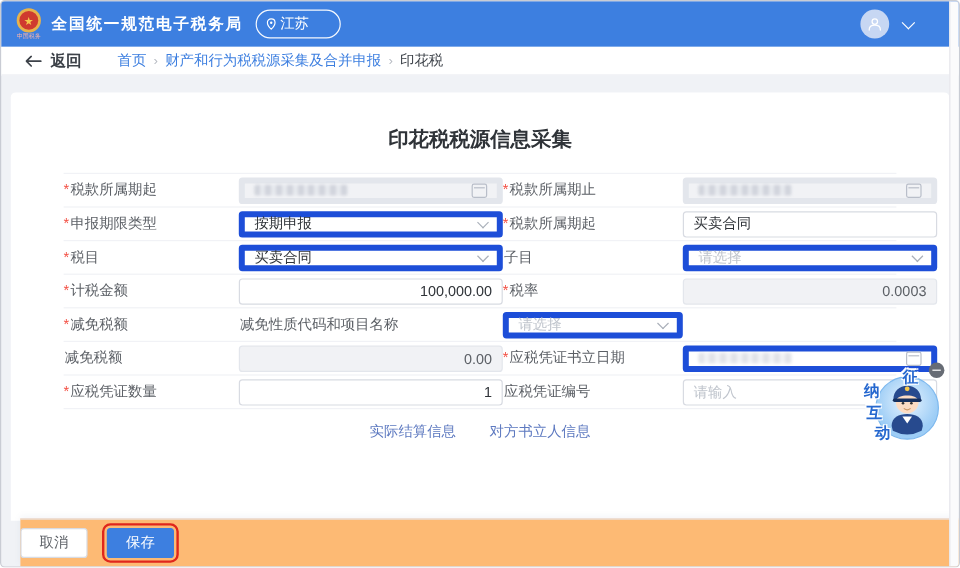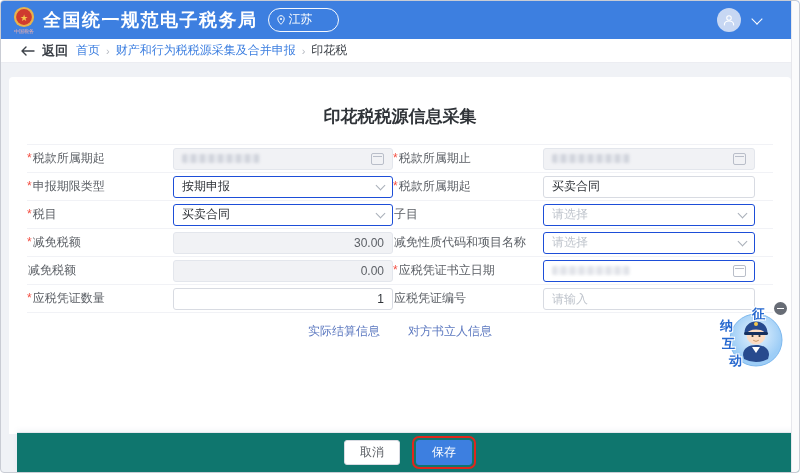--- a/index.html
+++ b/index.html
@@ -4,75 +4,75 @@
 <style>
   html,body { margin:0; padding:0; background:#fff; }
   body { width:800px; height:473px; font-family:"Liberation Sans","DejaVu Sans",sans-serif; }
   .window { position:relative; width:798px; height:471px; border:1px solid #c9ccd4; border-radius:4px;
             overflow:hidden; background:#f0f2f6; }
 
   
   .topbar { height:38px; background:#3d7fe0; display:flex; align-items:center; padding:0 12px; }
   .logo-wrap { display:flex; flex-direction:column; align-items:center; margin-right:8px; line-height:1; }
   .logo-caption { font-size:5px; color:#f6b3aa; margin-top:1px; letter-spacing:0; white-space:nowrap; }
-  .app-title { color:#fff; font-size:18px; font-weight:bold; letter-spacing:1.5px; }
+  .app-title { color:#fff; font-size:13px; font-weight:bold; letter-spacing:1.5px; }
   .region-badge { margin-left:10px; display:flex; align-items:center; gap:4px;
                   border:1px solid rgba(255,255,255,.95); border-radius:999px;
                   padding:2px 25px 3px 8px; color:#fff; font-size:12px; cursor:pointer; }
   .topbar-right { margin-left:auto; display:flex; align-items:center; gap:12px; padding-right:26px; }
   .avatar { width:24px; height:24px; border-radius:50%; background:#c7d7f3;
             display:flex; align-items:center; justify-content:center; }
   .chev-w { width:7px; height:7px; border-right:1.5px solid #fff; border-bottom:1.5px solid #fff;
             transform:rotate(45deg); margin-top:-3px; }
 
   
   .subnav { height:23px; background:#fff; display:flex; align-items:center; padding:0 20px;
             border-bottom:1px solid #ecedf2; }
   .back-btn { display:flex; align-items:center; gap:7px; color:#3d4249; font-size:13px; font-weight:bold; cursor:pointer; }
-  .breadcrumb { margin-left:8px; display:flex; align-items:center; gap:6px; font-size:12px; color:#9aa0ab; }
+  .breadcrumb { margin-left:30px; display:flex; align-items:center; gap:6px; font-size:12px; color:#9aa0ab; }
   .crumb-link { color:#3d7fe0; cursor:pointer; }
   .crumb-current { color:#3d4249; }
   .crumb-sep { color:#b6bac2; font-size:11px; }
 
   
   .content { position:relative; height:371px; }
   .card { position:absolute; left:8px; right:8px; top:14px; bottom:0; background:#fff;
-          border-radius:4px 4px 0 0; padding:0 18px; box-sizing:border-box; }
+          border-radius:4px 4px 0 0; padding:0 44px; box-sizing:border-box; }
   .form-title { text-align:center; font-size:17px; font-weight:bold; color:#2f3338; margin:28px 0 16px 0; }
 
   .form-grid { border-top:1px solid #f1f2f6; }
   .frow { display:grid; grid-template-columns:146px 220px 150px 212px; align-items:center;
           height:27px; border-bottom:1px solid #f1f2f6; }
   .flabel { font-size:12px; color:#5c6066; white-space:nowrap; overflow:hidden; padding-right:6px; }
   .req { color:#f34f43; margin-right:1px; }
   .ctrl { position:relative; height:22px; }
   .fin { width:100%; height:22px; box-sizing:border-box; border:1px solid #d8dbe2; border-radius:3px;
          padding:0 8px; font-size:12px; color:#2f3338; background:#fff; font-family:inherit; outline:none; }
   .fin::placeholder { color:#bfc4cc; }
   .ta-r { text-align:right; }
   .dis { background:#f1f2f5 !important; border-color:#e3e6ec !important; color:#5c6066; }
   .fsel, .fdate { display:flex; align-items:center; justify-content:space-between; box-sizing:border-box;
-          border:1px solid #1d4ed8; border-radius:3px; height:22px; padding:0 8px; font-size:12px;
+          border:5px solid #1d4ed8; border-radius:3px; height:22px; padding:0 8px; font-size:12px;
           color:#2f3338; background:#fff; cursor:pointer; }
   .fsel .ph { color:#bfc4cc; }
   .chev { width:6px; height:6px; border-right:1px solid #a9afb9; border-bottom:1px solid #a9afb9;
           transform:rotate(45deg); margin-top:-3px; flex:0 0 auto; }
   .cal { width:11px; height:10px; border:1px solid #b9bec9; border-radius:2px; position:relative; flex:0 0 auto; }
   .cal::before { content:""; position:absolute; left:1px; right:1px; top:2px; height:1px; background:#b9bec9; }
   .smudge { width:78px; height:9px; border-radius:2px; opacity:.7; filter:blur(1.5px);
             background:repeating-linear-gradient(90deg,#c4c8d2 0 5px,#e3e6ec 5px 9px); }
   .smudge.lite { opacity:.5; }
 
   .section-links { margin-top:10px; display:flex; gap:28px; font-size:12px;justify-content:center; }
   .section-link { color:#5d79c0; cursor:pointer; }
 
   
-  .footbar { position:absolute; left:16px; right:0; bottom:0; height:39px; background:#0f766e;
+  .footbar { position:absolute; left:16px; right:0; bottom:0; height:39px; background:#fdba74;
              border-top:1px solid #e5e7ee; box-shadow:0 -2px 5px rgba(120,130,160,.08);
-             display:flex; align-items:center; justify-content:center; gap:16px; z-index:6; }
+             display:flex; align-items:center; gap:16px; z-index:6; }
   .btn { font-size:12px; height:25px; padding:0 15px; border-radius:3px; border:1px solid #d8dbe2;
          background:#fff; color:#5c6066; cursor:pointer; font-family:inherit; }
   .btn-primary { background:#3d7fe0; border-color:#3d7fe0; color:#fff;
                  outline:2px solid #e0261c; outline-offset:2px; }
 
   
   .assistant { position:absolute; right:12px; top:300px; width:72px; height:70px; z-index:7; cursor:pointer; }
   .assist-char { position:absolute; font-size:13px; font-weight:bold; color:#2668cf;
                  text-shadow:-1px -1px 0 #fff,1px -1px 0 #fff,-1px 1px 0 #fff,1px 1px 0 #fff; }
   .min-btn { position:absolute; top:1px; right:0; width:13px; height:13px; border-radius:50%;
@@ -177,24 +177,29 @@
             </div>
           <div class="flabel"><span class="req"></span><span>子目</span></div>
           <div class="ctrl">
               <div class="fsel">
                 <span class="val ph">请选择</span>
                 <span class="chev"></span>
               </div>
             </div>
         </div>
 
+        <div class="frow">
+          <div class="flabel"><span class="req">*</span><span>计税金额</span></div>
+          <div class="ctrl"><input class="fin ta-r" value="100,000.00" style=""></div>
+          <div class="flabel"><span class="req">*</span><span>税率</span></div>
+          <div class="ctrl"><input class="fin dis ta-r" disabled="" value="0.0003" style=""></div>
+        </div>
 
         <div class="frow">
           <div class="flabel"><span class="req">*</span><span>减免税额</span></div>
-          <div class="ctrl"><input class="fin dis ta-r" disabled="" value="30.00" style=""></div>
           <div class="flabel"><span class="req"></span><span>减免性质代码和项目名称</span></div>
           <div class="ctrl">
               <div class="fsel">
                 <span class="val ph">请选择</span>
                 <span class="chev"></span>
               </div>
             </div>
         </div>
 
         <div class="frow">

